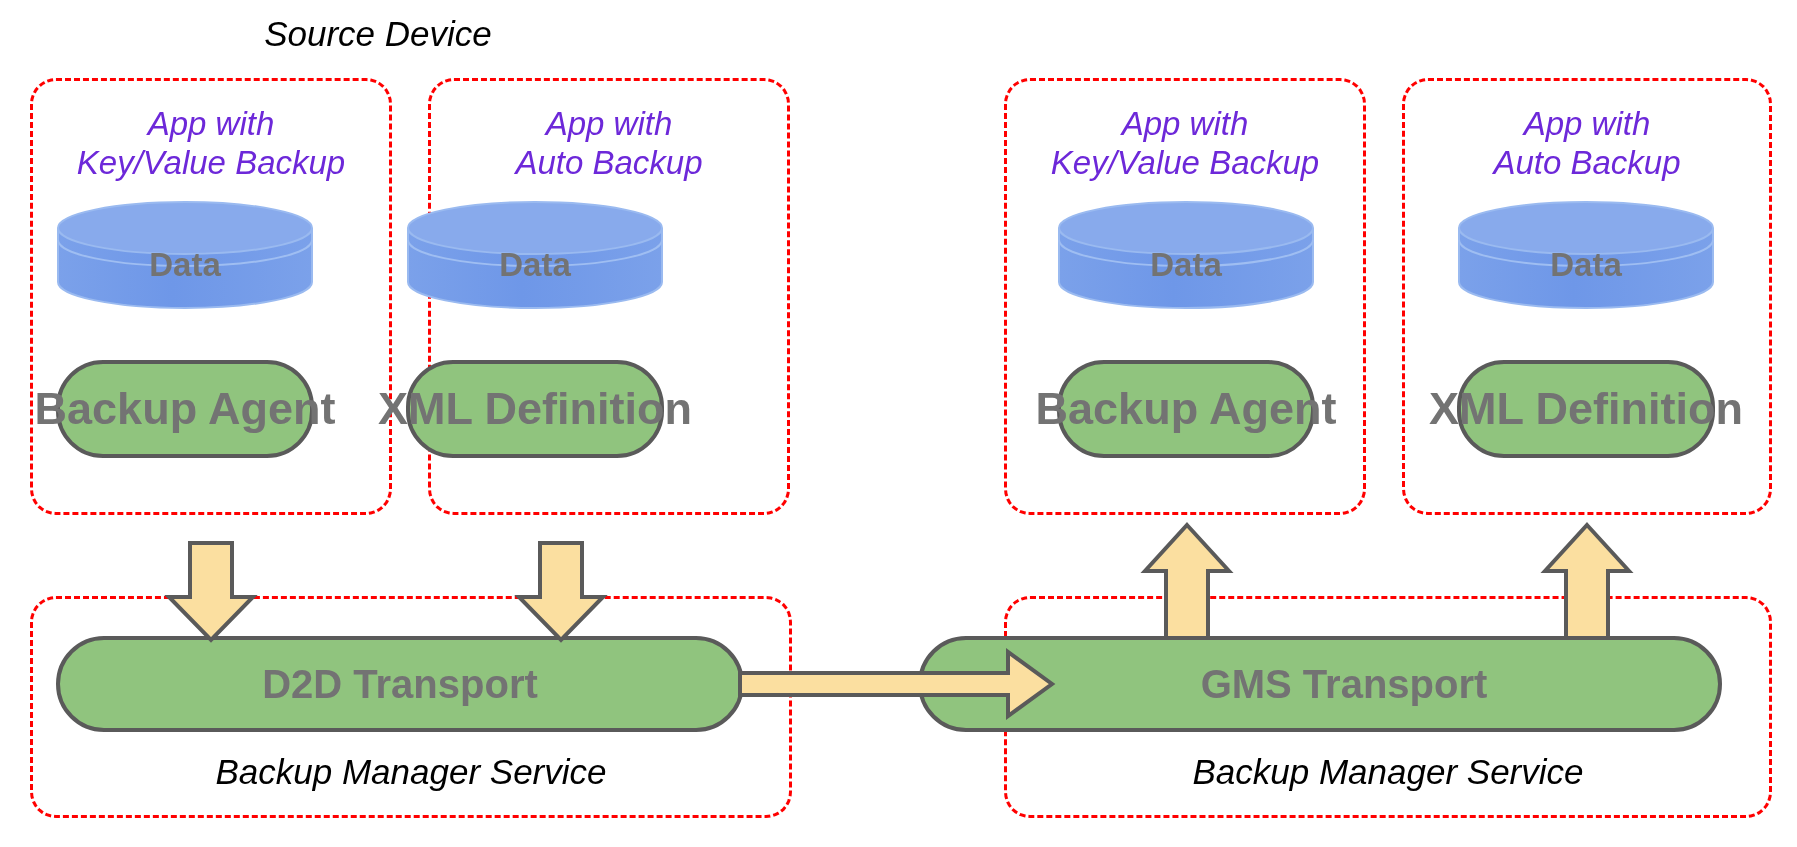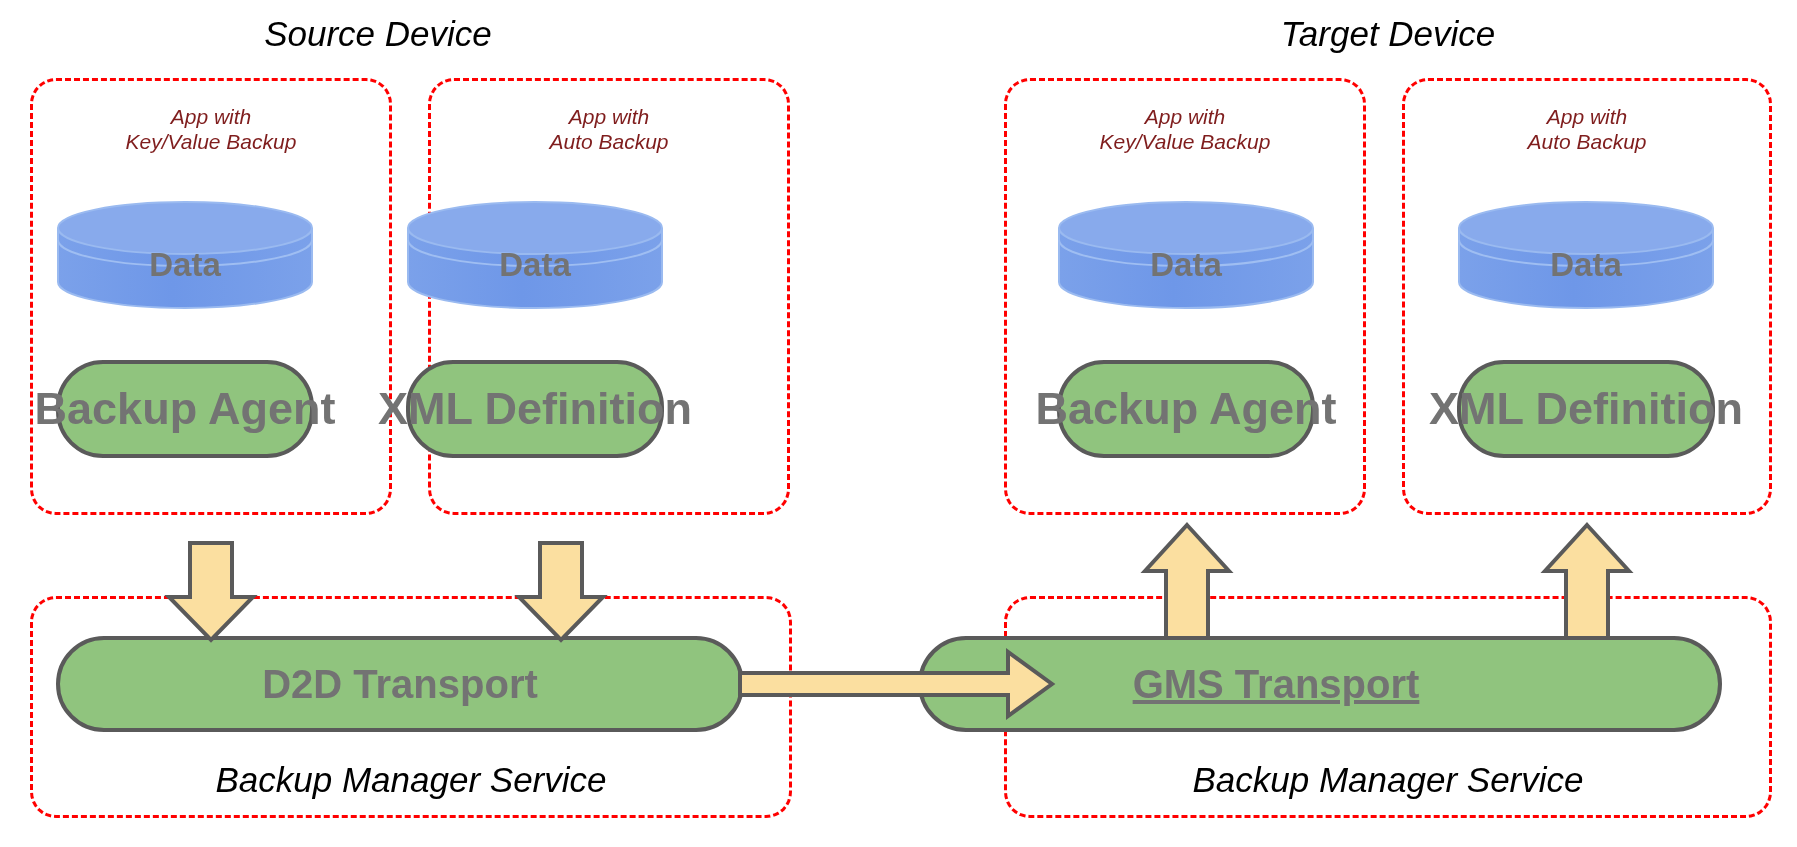--- a/index.html
+++ b/index.html
@@ -36,36 +36,35 @@
   .dashed-box {
     position: absolute;
     border: 3px dashed #ff0000;
     border-radius: 26px;
     box-sizing: border-box;
     background: transparent;
   }
   .app-caption {
     position: absolute;
     font-style: italic;
-    font-size: 21px;
+    font-size: 33px;
     line-height: 1.18;
-    color: #7f1d1d;
+    color: #6d28d9;
     text-align: center;
     white-space: pre-line;
     font-family: "Liberation Sans", sans-serif;
   }
   .bms-caption {
     position: absolute;
     font-style: italic;
     font-size: 35px;
     color: #000000;
     text-align: center;
     white-space: nowrap;
     font-family: "Liberation Sans", sans-serif;
-    margin-top: 8px;
   }
   .shape-label {
     position: absolute;
     display: flex;
     align-items: center;
     justify-content: center;
     color: #737373;
     font-weight: bold;
     font-family: "Liberation Sans", sans-serif;
     text-align: center;
@@ -75,21 +74,20 @@
   .label-data { font-size: 33px; }
   .label-pill { font-size: 45px; }
   .label-transport { font-size: 40px; }
 </style>
 </head>
 <body>
 
 <div id="stage">
 
   <div class="device-title" style="left:28px; top:14px; width:700px;">Source Device</div>
-  <div class="device-title" style="left:1004px; top:14px; width:768px;">Target Device</div>
 
   <div class="dashed-box" style="left:30px; top:78px; width:362px; height:437px;"></div>
   <div class="dashed-box" style="left:428px; top:78px; width:362px; height:437px;"></div>
   <div class="dashed-box" style="left:30px; top:596px; width:762px; height:222px;"></div>
 
   <div class="dashed-box" style="left:1004px; top:78px; width:362px; height:437px;"></div>
   <div class="dashed-box" style="left:1402px; top:78px; width:370px; height:437px;"></div>
   <div class="dashed-box" style="left:1004px; top:596px; width:768px; height:222px;"></div>
 
   <div class="app-caption" style="left:30px; top:105px; width:362px;">App with
@@ -162,18 +160,18 @@
   <div class="shape-label label-data" style="left:408px; top:230px; width:254px; height:70px;">Data</div>
   <div class="shape-label label-data" style="left:1059px; top:230px; width:254px; height:70px;">Data</div>
   <div class="shape-label label-data" style="left:1459px; top:230px; width:254px; height:70px;">Data</div>
 
   <div class="shape-label label-pill" style="left:58px; top:362px; width:254px; height:94px;">Backup Agent</div>
   <div class="shape-label label-pill" style="left:408px; top:362px; width:254px; height:94px;">XML Definition</div>
   <div class="shape-label label-pill" style="left:1059px; top:362px; width:254px; height:94px;">Backup Agent</div>
   <div class="shape-label label-pill" style="left:1459px; top:362px; width:254px; height:94px;">XML Definition</div>
 
   <div class="shape-label label-transport" style="left:58px; top:638px; width:684px; height:92px;">D2D Transport</div>
-  <div class="shape-label label-transport" style="left:876px; top:638px; width:800px; height:92px;text-decoration:underline;">GMS Transport</div>
+  <div class="shape-label label-transport" style="left:944px; top:638px; width:800px; height:92px;">GMS Transport</div>
 
   <div class="bms-caption" style="left:30px; top:752px; width:762px;">Backup Manager Service</div>
   <div class="bms-caption" style="left:1004px; top:752px; width:768px;">Backup Manager Service</div>
 
 </div>
 
 </body></html>

